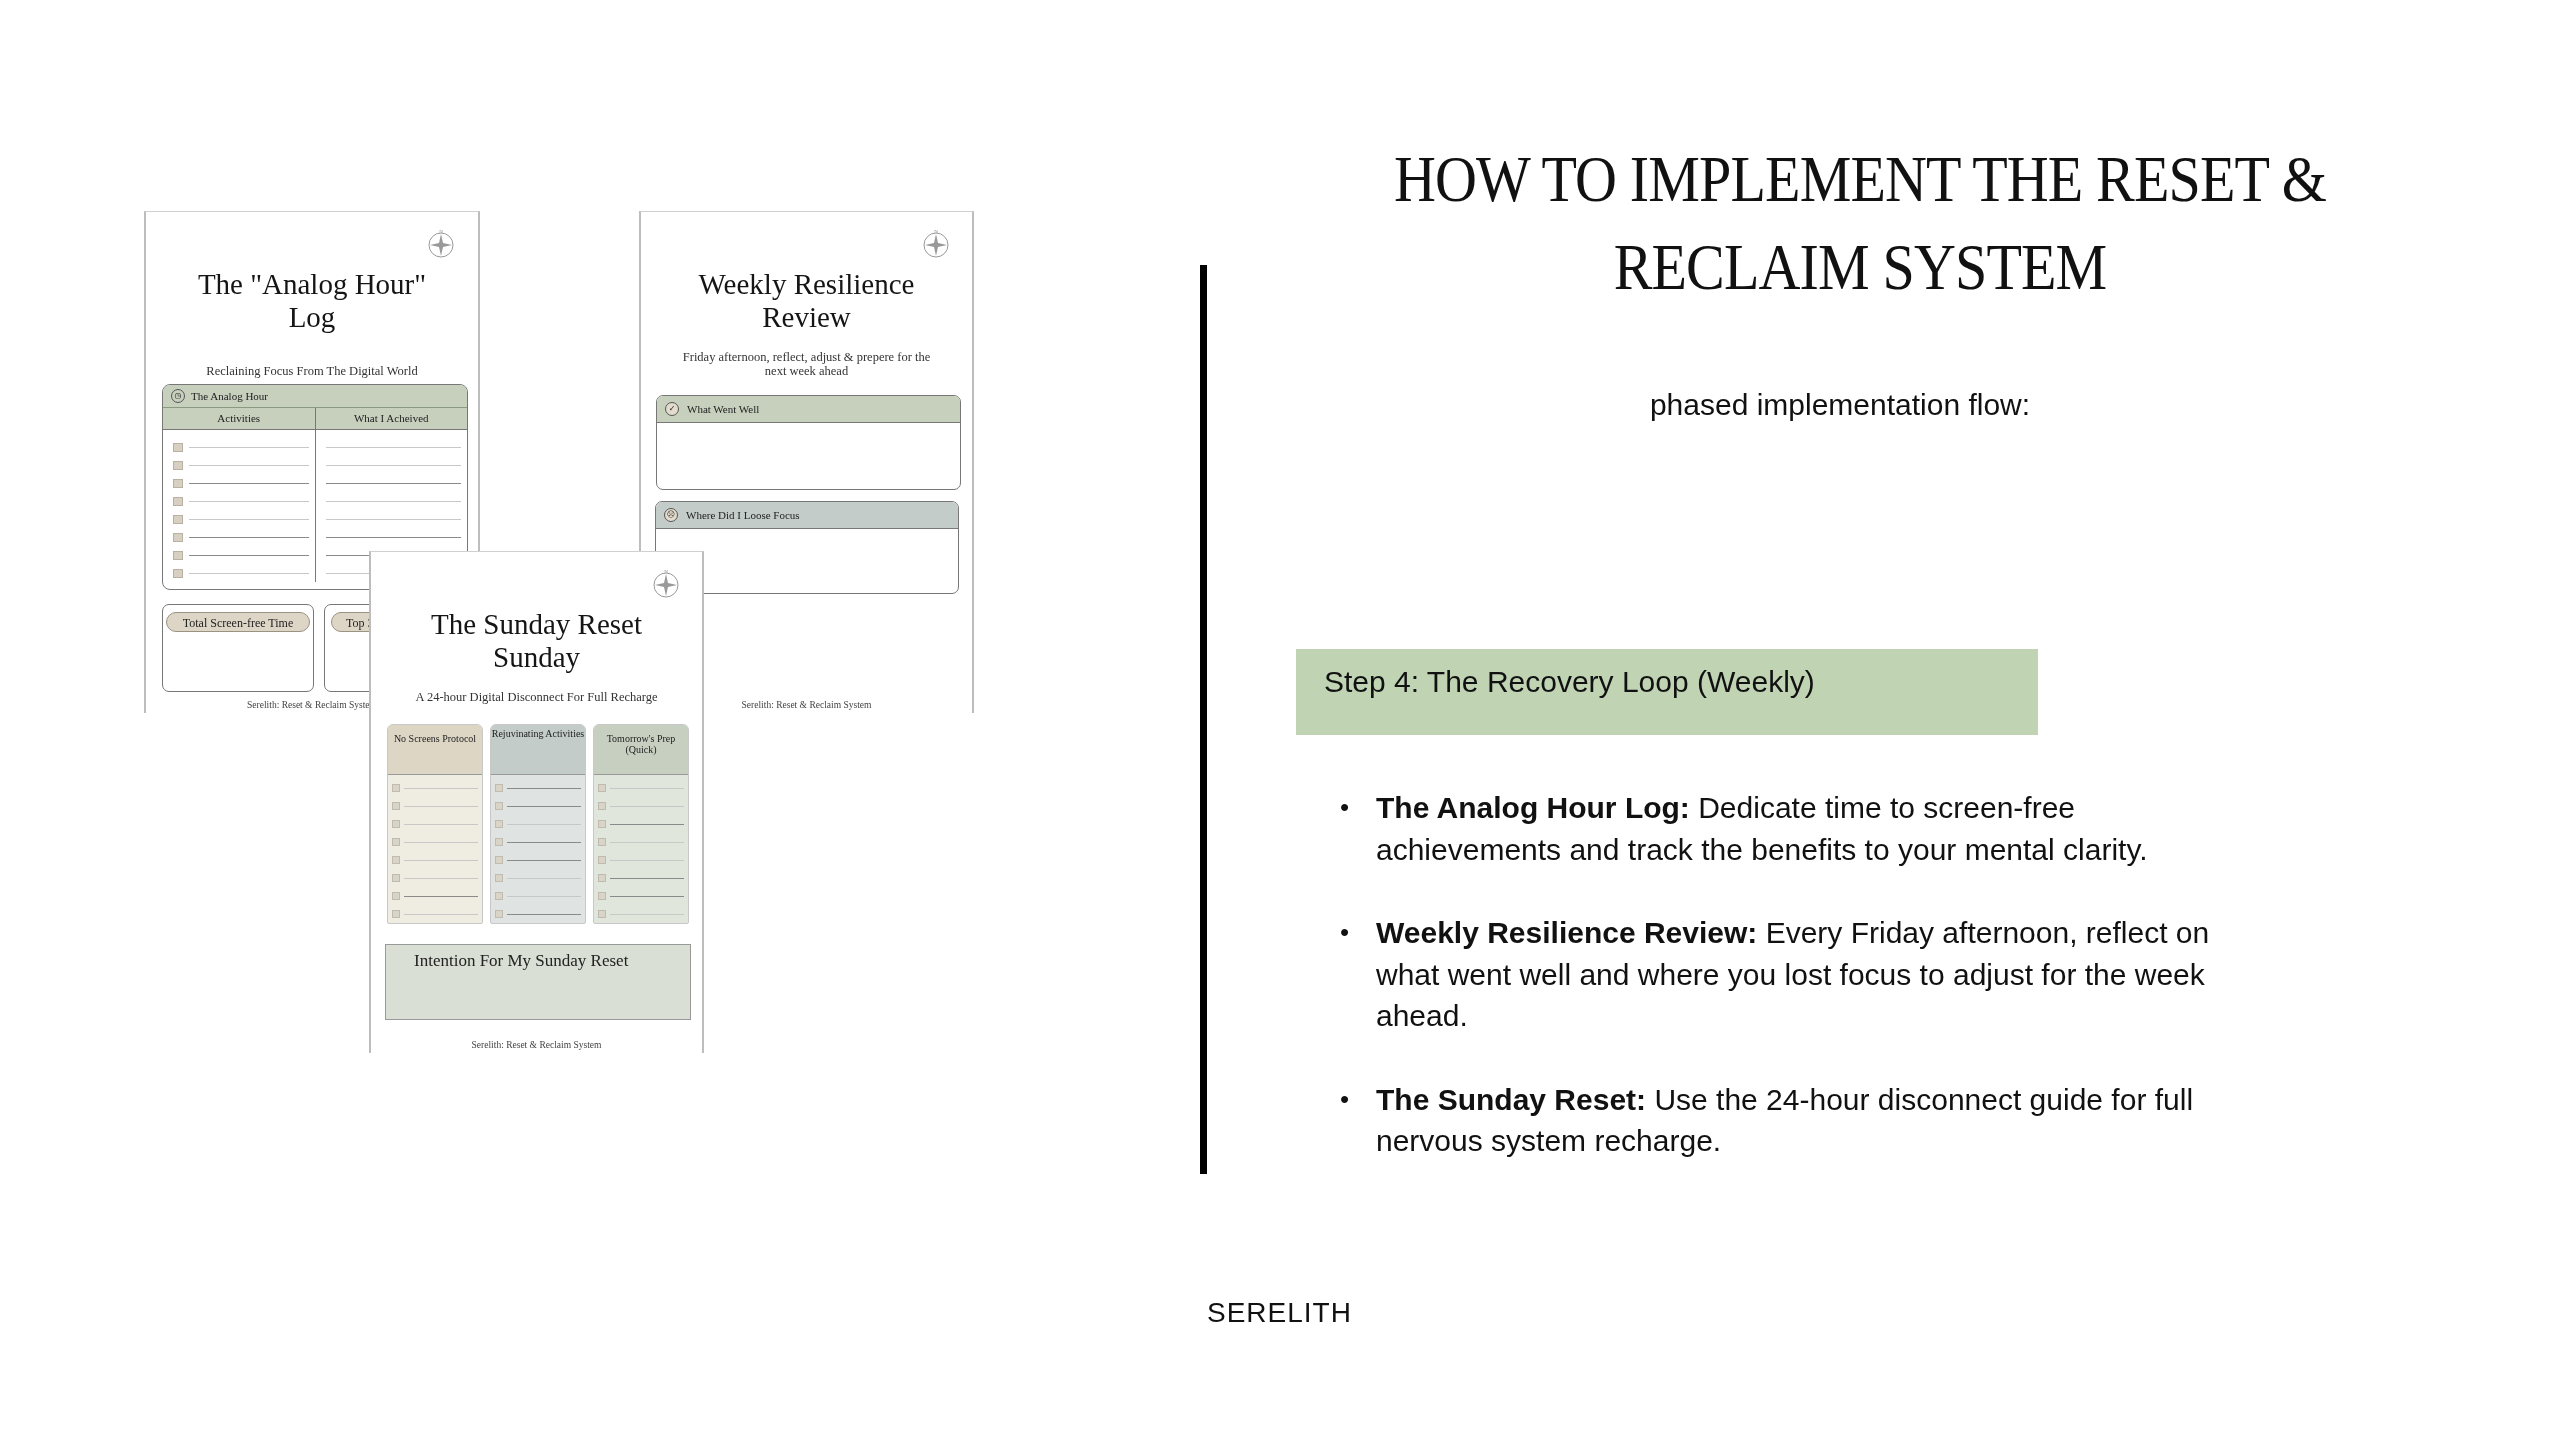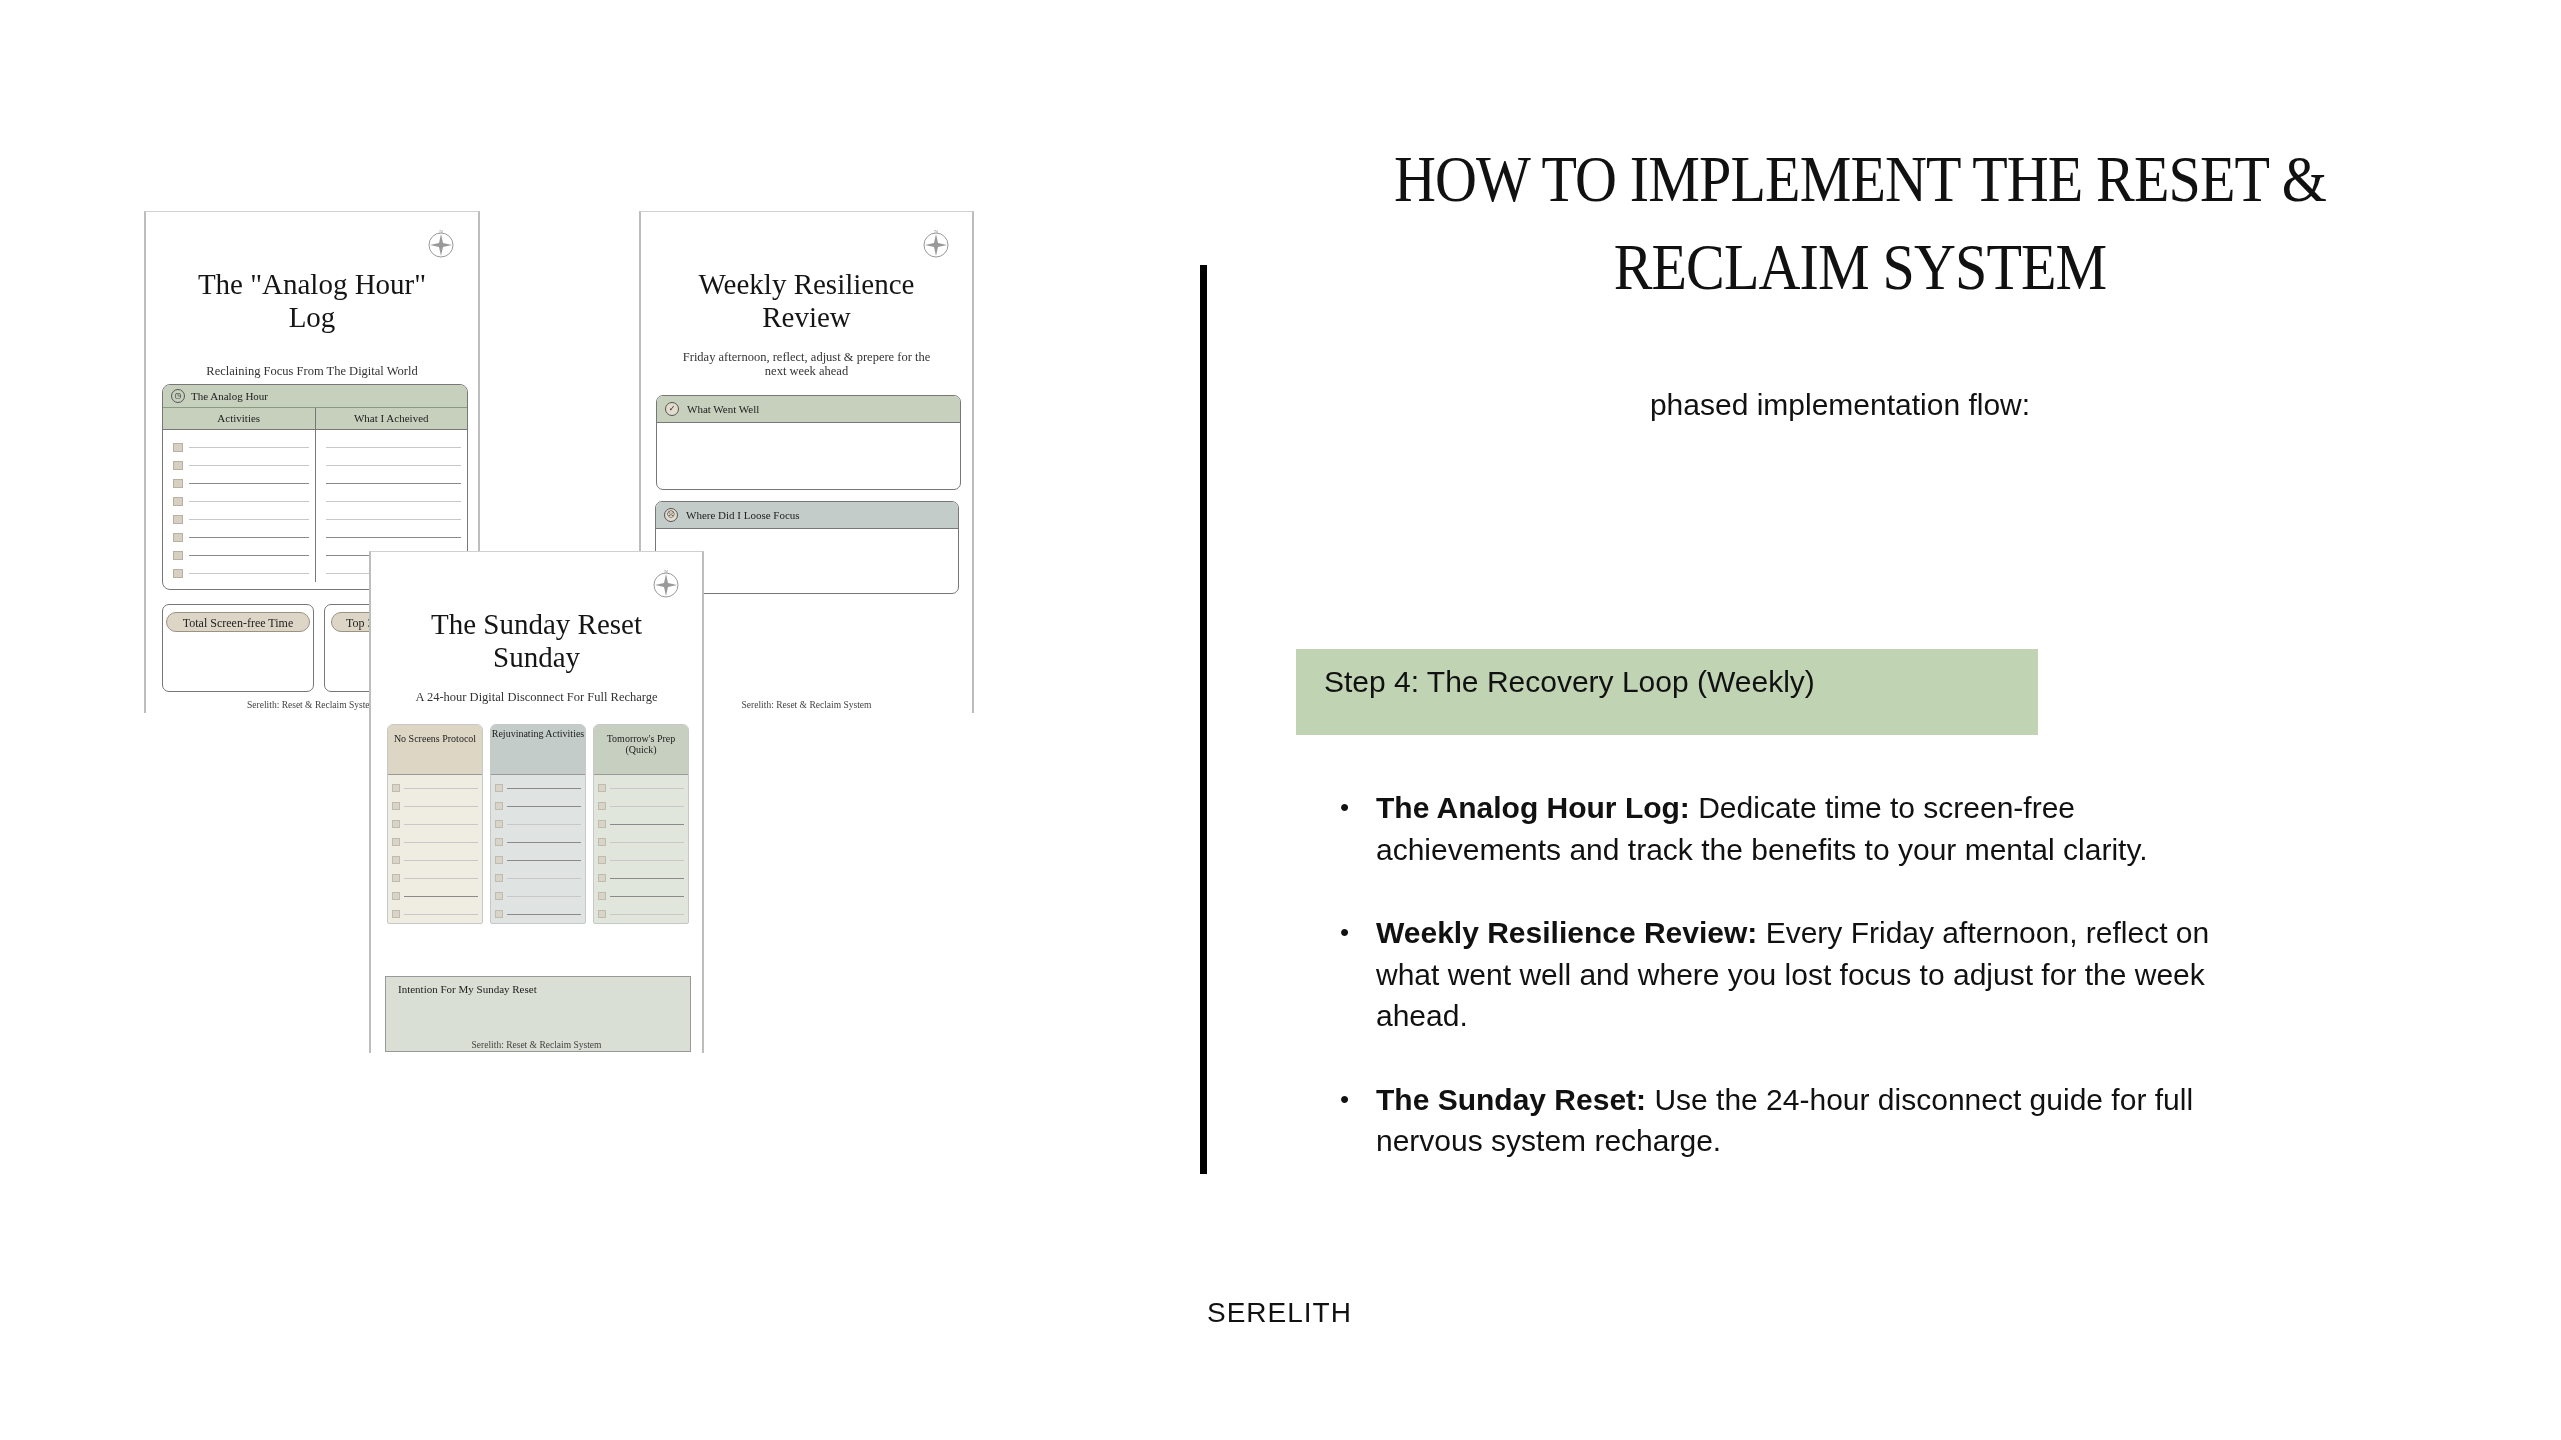--- a/index.html
+++ b/index.html
@@ -38,21 +38,21 @@
   .wk-head { height:26px; display:flex; align-items:center; gap:8px; padding-left:8px; font-size:11px; border-bottom:1.5px solid #777; }
   .icon-circ { width:12px; height:12px; border-radius:50%; background:#e3dccc; border:1px solid #555; display:flex; align-items:center; justify-content:center; font-size:8px; line-height:1; }
   .take-box { position:absolute; background:#ebe7de; border:1.5px solid #999; box-sizing:border-box; font-size:11px; padding:6px 0 0 0; }
 
   
   .sun-col { position:absolute; top:0; width:96px; border-radius:6px 6px 2px 2px; overflow:hidden; border:1px solid #c8c8c8; box-sizing:border-box; }
   .sun-col-head { height:50px; text-align:center; font-size:10px; line-height:11px; padding-top:8px; box-sizing:border-box; border-bottom:1px solid #999; }
   .sun-col-body { padding:4px 4px 0 4px; }
   .sun-row { height:18px; display:flex; align-items:center; gap:4px; }
   .sun-row .cb { width:6px; height:6px; background:#d8d4c8; border:1px solid #c0bbae; }
-  .intent-box { position:absolute; background:#d9dfd4; border:1.5px solid #999; box-sizing:border-box; font-size:11px; padding:6px 0 0 12px;margin-top:32px; }
+  .intent-box { position:absolute; background:#d9dfd4; border:1.5px solid #999; box-sizing:border-box; font-size:17px; padding:6px 0 0 28px; }
 
   
   .divider { position:absolute; left:1200px; top:265px; width:7px; height:909px; background:#000; }
   .main-title {
     position:absolute; left:1290px; width:1140px; top:135px; text-align:center;
     font-family:"Liberation Serif", serif; font-size:66px; line-height:88px; color:#111; letter-spacing:-1px;
     transform:scaleX(0.88); transform-origin:center;
   }
   .intro {
     position:absolute; left:1330px; width:1020px; top:383px; text-align:center;

